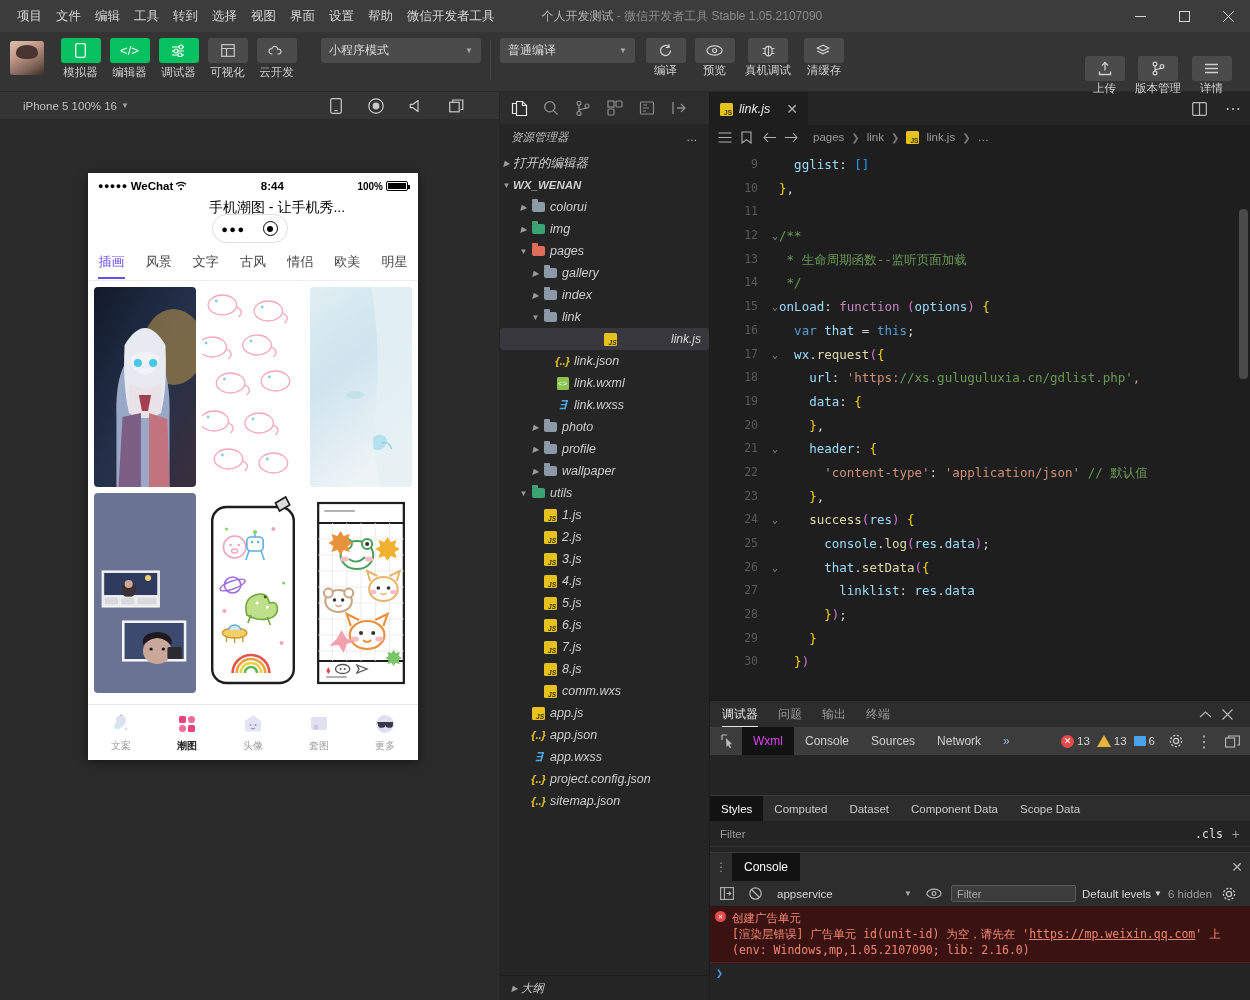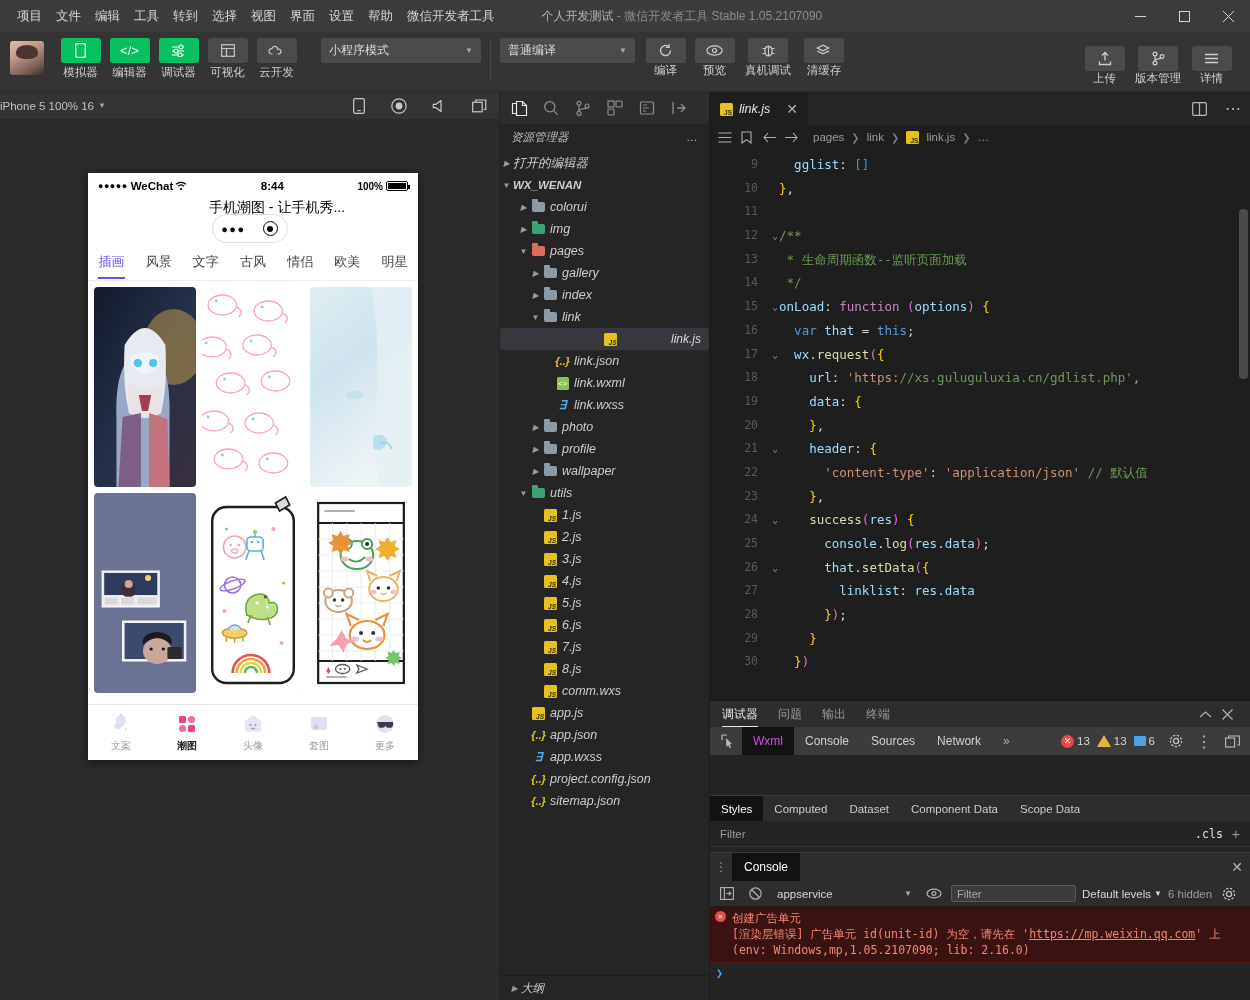--- a/index.html
+++ b/index.html
@@ -52,29 +52,29 @@
     height: 25px; background: #4b4b4b; border-radius: 3px; color: #d8d8d8; font-size: 12px;
     display: flex; align-items: center; justify-content: space-between; padding: 0 8px;
     margin-top: 0; cursor: pointer;
   }
   .sel .caret { font-size: 8px; color: #a8a8a8; }
   .toolsep { width: 1px; background: #4a4a4a; height: 40px; margin: 2px 9px 0 9px; }
   .iconbtn {
     width: 40px; height: 25px; background: #4b4b4b; border-radius: 3px; color: #cfcfcf;
     display: flex; align-items: center; justify-content: center; cursor: pointer;
   }
-  .rightgroup { position: absolute; right: 14px; top: 14px; display: flex; align-items: center; }
+  .rightgroup { position: absolute; right: 14px; top: 24px; display: flex; align-items: center; }
 
   
   .mainrow { display: flex; height: 908px; }
 
   
   .sim-pane { width: 500px; background: #2f2f2f; display: flex; flex-direction: column; border-right: 1px solid #252525; }
   .sim-bar {
-    height: 28px; display: flex; align-items: center; padding: 0 0;
+    height: 28px; display: flex; align-items: center; padding: 0 23px;
     color: #c0c0c0; font-size: 11.5px; background: #343434; border-bottom: 1px solid #2a2a2a;
   }
   .sim-bar .grow { flex: 1; }
   .sim-bar .sb-ic { width: 40px; text-align: center; color: #c9c9c9; font-size: 14px; cursor: pointer; }
   .sim-stage { flex: 1; position: relative; background: #2b2b2b; }
 
   .phone {
     position: absolute; left: 88px; top: 53px; width: 330px; height: 587px;
     background: #fff; box-shadow: 0 2px 10px rgba(0,0,0,.5); overflow: hidden;
     display: flex; flex-direction: column;

